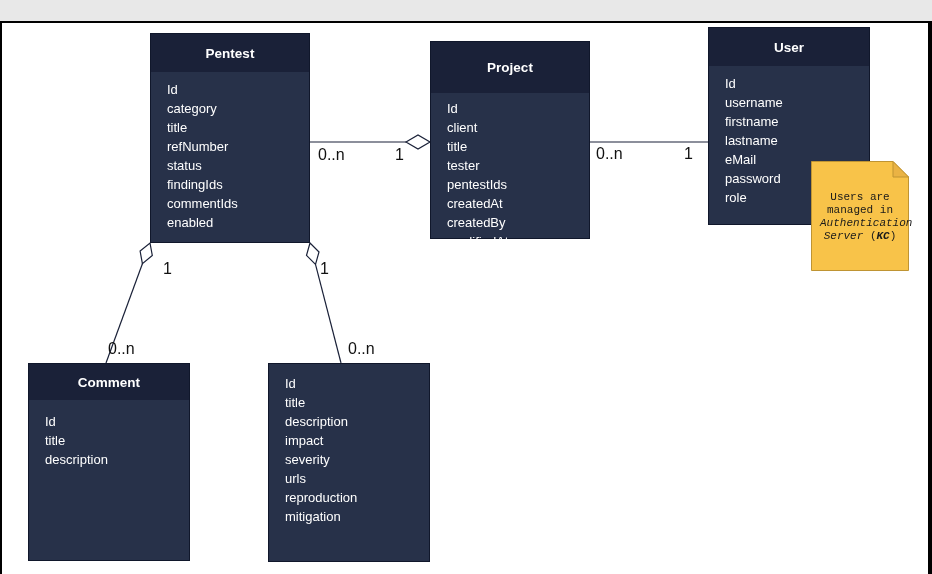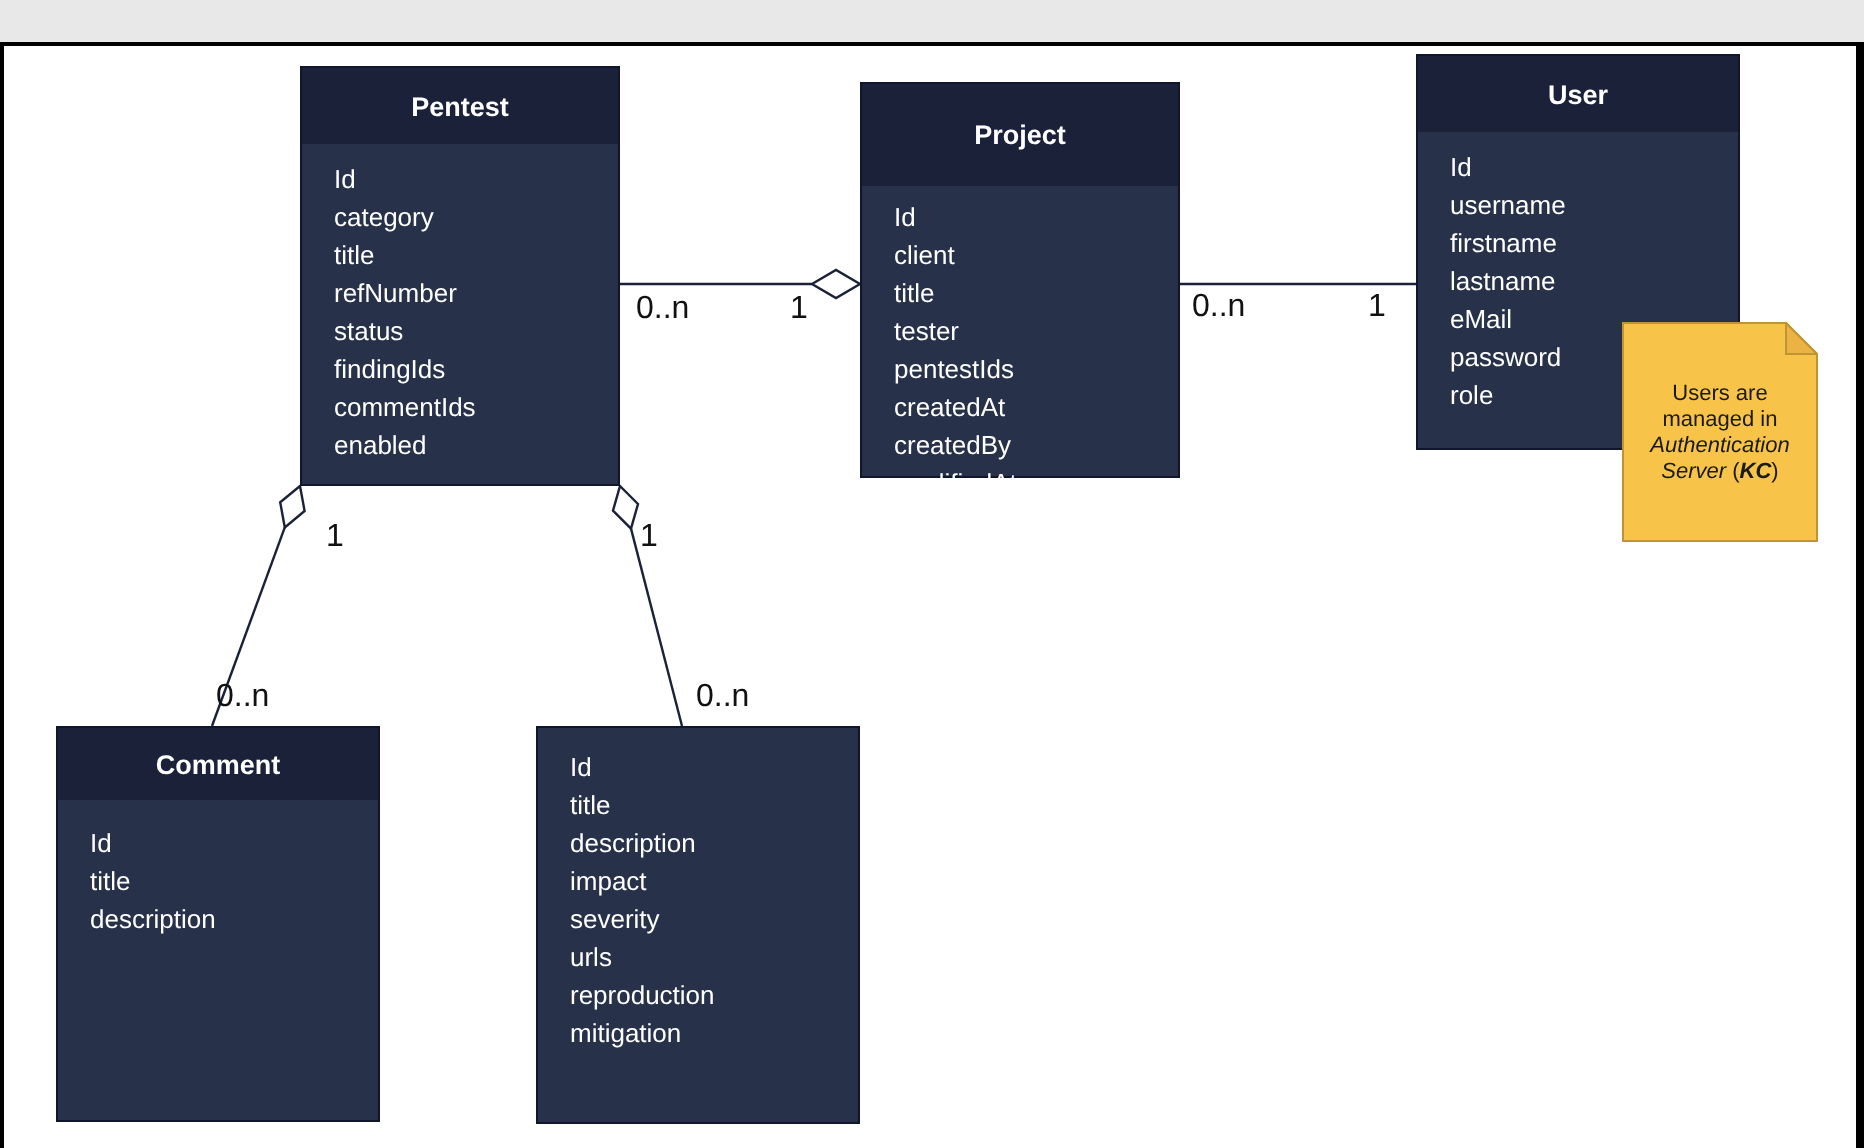--- a/index.html
+++ b/index.html
@@ -56,21 +56,21 @@
   }
   .l-pp-n{left:318px;top:127px;}
   .l-pp-1{left:395px;top:127px;}
   .l-pu-n{left:596px;top:126px;}
   .l-pu-1{left:684px;top:126px;}
   .l-pc-1{left:163px;top:241px;}
   .l-pc-n{left:108px;top:321px;}
   .l-pf-1{left:320px;top:241px;}
   .l-pf-n{left:348px;top:321px;}
 
-  .note{position:absolute;left:811px;top:140px;width:98px;height:110px;z-index:4;}
+  .note{position:absolute;left:811px;top:140px;width:98px;height:110px;z-index:4;font-family:Liberation Mono, monospace;}
   .note svg{position:absolute;left:0;top:0;}
   .note-shape{fill:var(--note-fill,#f8c349);stroke:var(--note-border,#bf9433);stroke-width:1;}
   .note-fold{fill:#eab344;stroke:var(--note-border,#bf9433);stroke-width:1;}
   .note-text{
     position:relative;z-index:1;width:100%;height:100%;box-sizing:border-box;
     padding:30px 9px 8px 9px;text-align:center;font-size:11px;line-height:13px;color:#1a1a1a;
   }
 </style>
 </head>
 <body>

